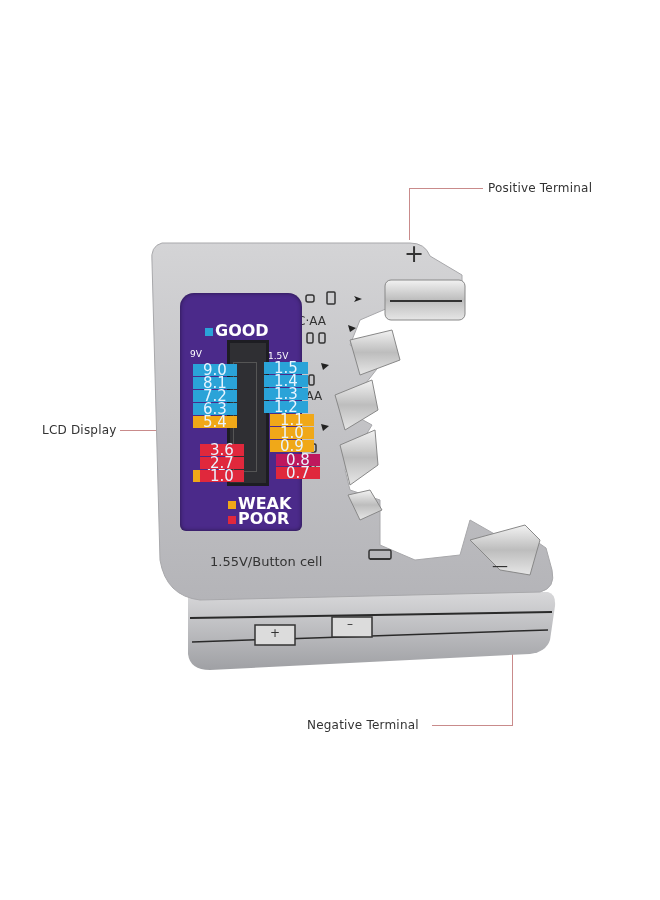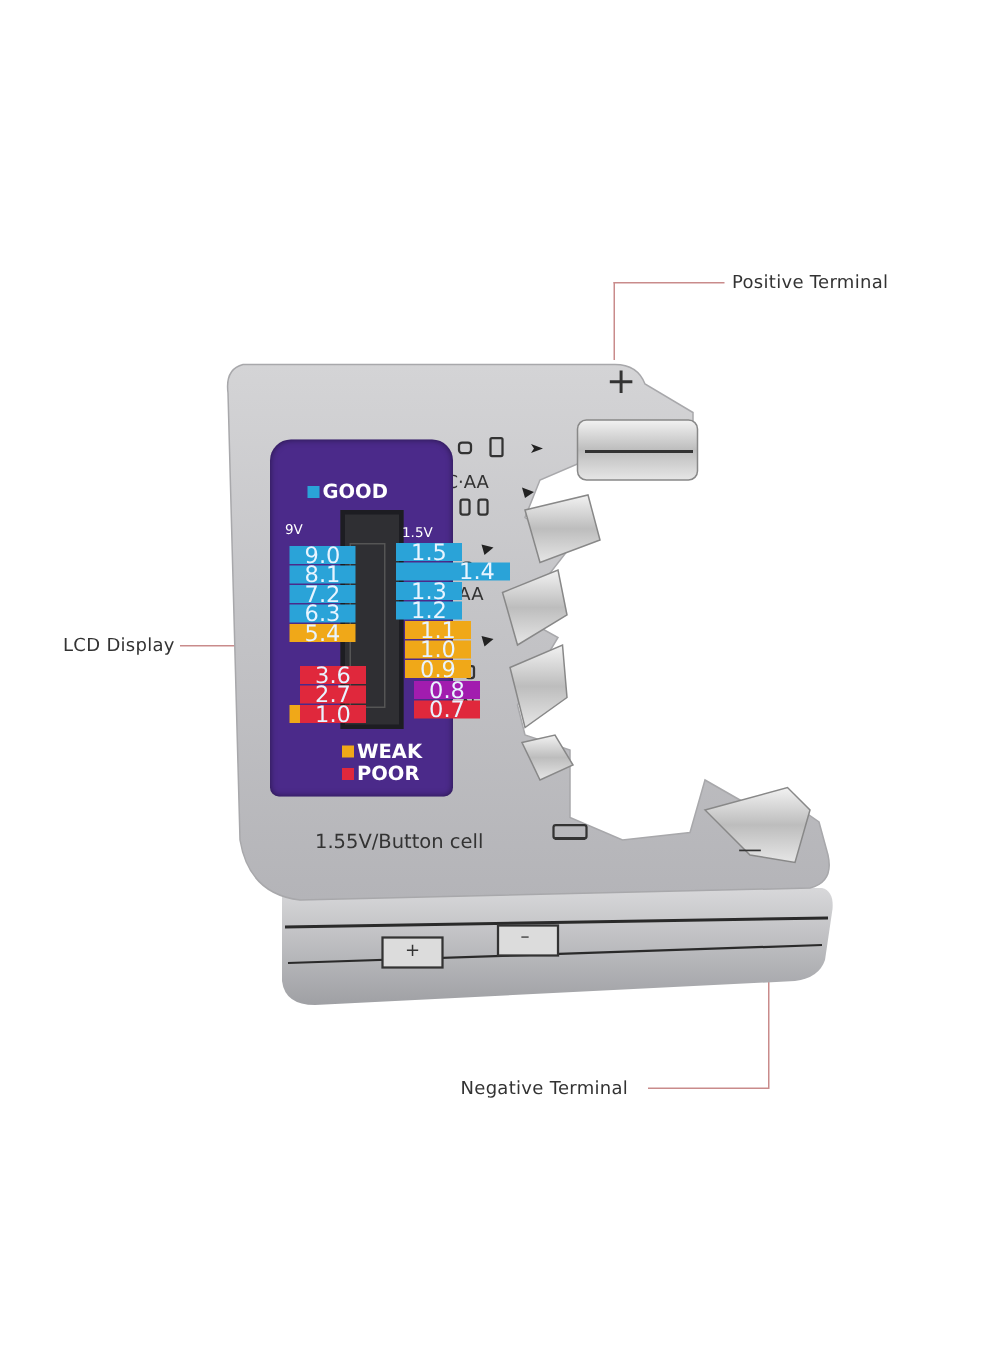--- a/index.html
+++ b/index.html
@@ -3,21 +3,21 @@
 <meta charset="utf-8">
 <style>
   html,body{margin:0;padding:0;}
   body{width:660px;height:900px;background:#ffffff;position:relative;overflow:hidden;font-family:"DejaVu Sans",sans-serif;}
   .abs{position:absolute;}
   .callout-text{font-family:"DejaVu Sans",sans-serif;font-size:12px;color:#333;letter-spacing:0.2px;}
   .line{background:#c98b8b;position:absolute;}
   .lcd-panel{position:absolute;left:180px;top:293px;width:122px;height:238px;background:#4b2a8a;border-radius:14px 14px 6px 6px;box-shadow:inset 0 0 4px rgba(0,0,0,.5);}
   .lcd-screen{position:absolute;left:227px;top:340px;width:36px;height:140px;background:#2f2f33;border:3px solid #1d1d22;}
   .cell{position:absolute;width:44px;height:12px;font-family:"DejaVu Sans",sans-serif;font-size:15px;color:#e8f4ff;text-align:center;line-height:12px;}
-  .lbl-white{font-family:"DejaVu Sans",sans-serif;font-weight:bold;color:#fff;font-size:13px;}
+  .lbl-white{font-family:"DejaVu Sans",sans-serif;font-weight:bold;color:#fff;font-size:16px;}
   .dark-text{font-family:"DejaVu Sans",sans-serif;color:#333;}
 </style>
 </head>
 <body>
 
 <div class="line" style="left:409px;top:188px;width:74px;height:1px;"></div>
 <div class="line" style="left:409px;top:188px;width:1px;height:52px;"></div>
 <div class="abs callout-text" style="left:488px;top:181px;">Positive Terminal</div>
 
 <div class="abs callout-text" style="left:42px;top:423px;">LCD Display</div>
@@ -100,27 +100,27 @@
 <div class="cell" style="left:193px;top:377px;background:#2aa3d8;">8.1</div>
 <div class="cell" style="left:193px;top:390px;background:#2aa3d8;">7.2</div>
 <div class="cell" style="left:193px;top:403px;background:#2aa3d8;">6.3</div>
 <div class="cell" style="left:193px;top:416px;background:#f0a818;">5.4</div>
 <div class="cell" style="left:193px;top:429px;background:#f0a818;margin-top:41px;">4.5</div>
 <div class="cell" style="left:200px;top:444px;background:#e0283c;">3.6</div>
 <div class="cell" style="left:200px;top:457px;background:#e0283c;">2.7</div>
 <div class="cell" style="left:200px;top:470px;background:#e0283c;">1.0</div>
 
 <div class="cell" style="left:264px;top:362px;background:#2aa3d8;">1.5</div>
-<div class="cell" style="left:264px;top:375px;background:#2aa3d8;padding-left:32px;">1.4</div>
+<div class="cell" style="left:264px;top:375px;background:#2aa3d8;">1.4</div>
 <div class="cell" style="left:264px;top:388px;background:#2aa3d8;">1.3</div>
 <div class="cell" style="left:264px;top:401px;background:#2aa3d8;">1.2</div>
 <div class="cell" style="left:270px;top:414px;background:#f0a818;">1.1</div>
 <div class="cell" style="left:270px;top:427px;background:#f0a818;">1.0</div>
 <div class="cell" style="left:270px;top:440px;background:#f0a818;">0.9</div>
-<div class="cell" style="left:276px;top:454px;background:#a21caf;">0.8</div>
+<div class="cell" style="left:276px;top:454px;background:#be185d;">0.8</div>
 <div class="cell" style="left:276px;top:467px;background:#e0283c;">0.7</div>
 
 <div class="abs lbl-white" style="left:228px;top:494px;">
   <span style="display:inline-block;width:8px;height:8px;background:#f0a818;margin-right:2px;"></span><span>WEAK</span>
 </div>
 <div class="abs lbl-white" style="left:228px;top:509px;">
   <span style="display:inline-block;width:8px;height:8px;background:#e0283c;margin-right:2px;"></span><span>POOR</span>
 </div>
 
 </body></html>

